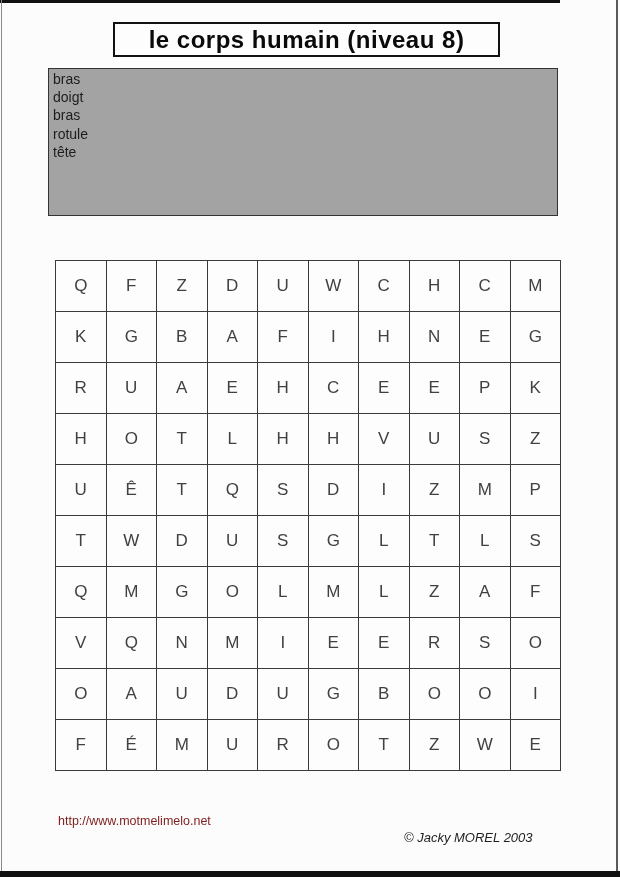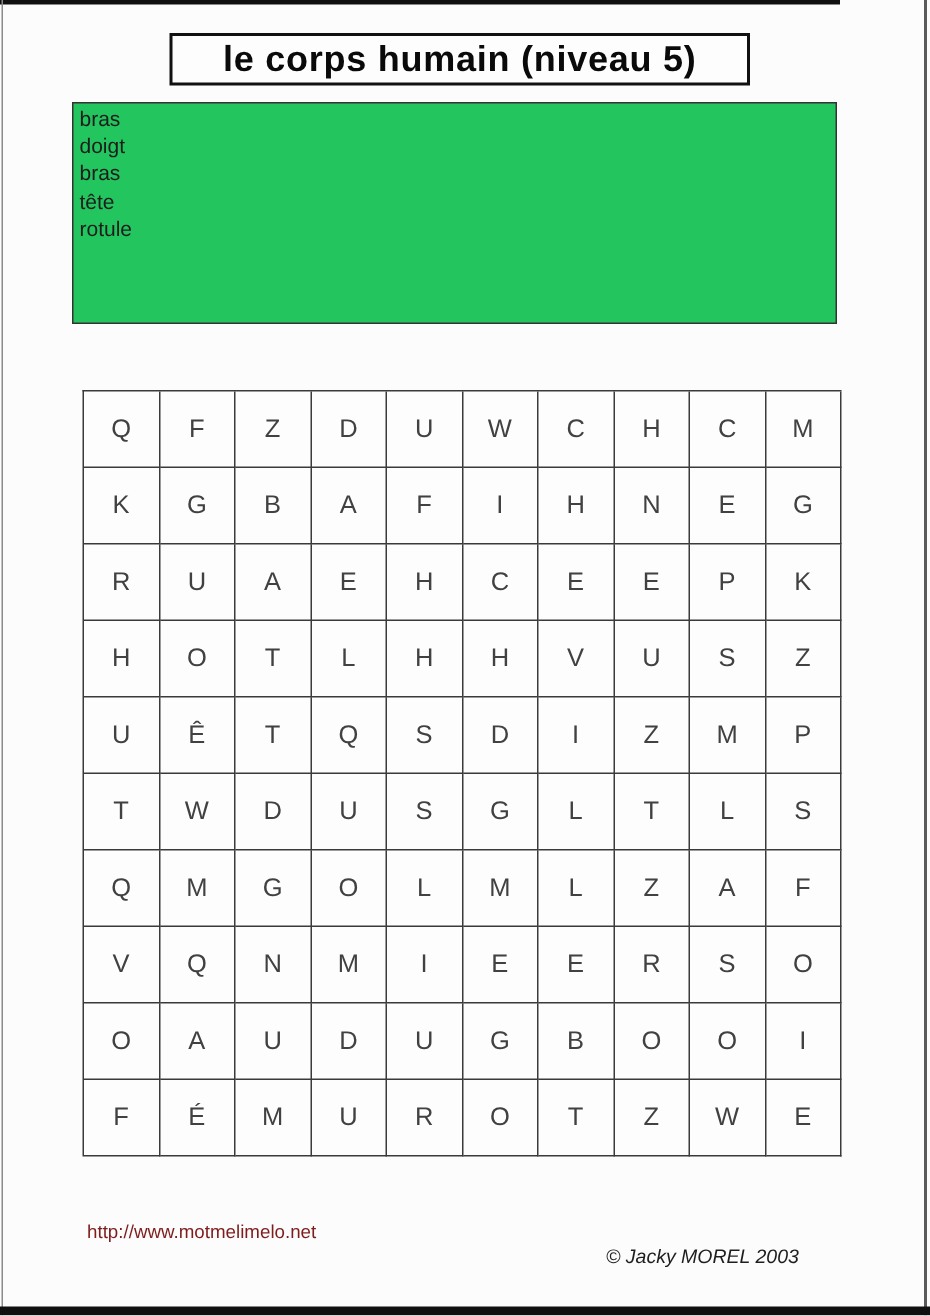--- a/index.html
+++ b/index.html
@@ -44,21 +44,21 @@
   }
 
   .word-box {
     position: absolute;
     left: 48px;
     top: 68px;
     width: 510px;
     height: 148px;
     border: 1px solid #333;
     box-sizing: border-box;
-    background: #22c55e;
+    background: #a3a3a3;
     padding: 1px 0 12px 4px;
   }
   .word-box .word {
     font-size: 14px;
     line-height: 18.2px;
     color: #1d1d1d;
   }
 
   .grid {
     position: absolute;
@@ -106,29 +106,29 @@
 <body>
 
 <div class="page">
 
   <div class="frame-top"></div>
   <div class="frame-left"></div>
   <div class="frame-right"></div>
   <div class="frame-bottom"></div>
 
   <div class="title-box">
-    <span class="title-text">le corps humain (niveau 5)</span>
+    <span class="title-text">le corps humain (niveau 8)</span>
   </div>
 
   <div class="word-box">
       <div class="word">bras</div>
       <div class="word">doigt</div>
       <div class="word">bras</div>
+      <div class="word">rotule</div>
       <div class="word">tête</div>
-      <div class="word">rotule</div>
     </div>
 
   <div class="grid">
       <div class="cell">Q</div>
       <div class="cell">F</div>
       <div class="cell">Z</div>
       <div class="cell">D</div>
       <div class="cell">U</div>
       <div class="cell">W</div>
       <div class="cell">C</div>

